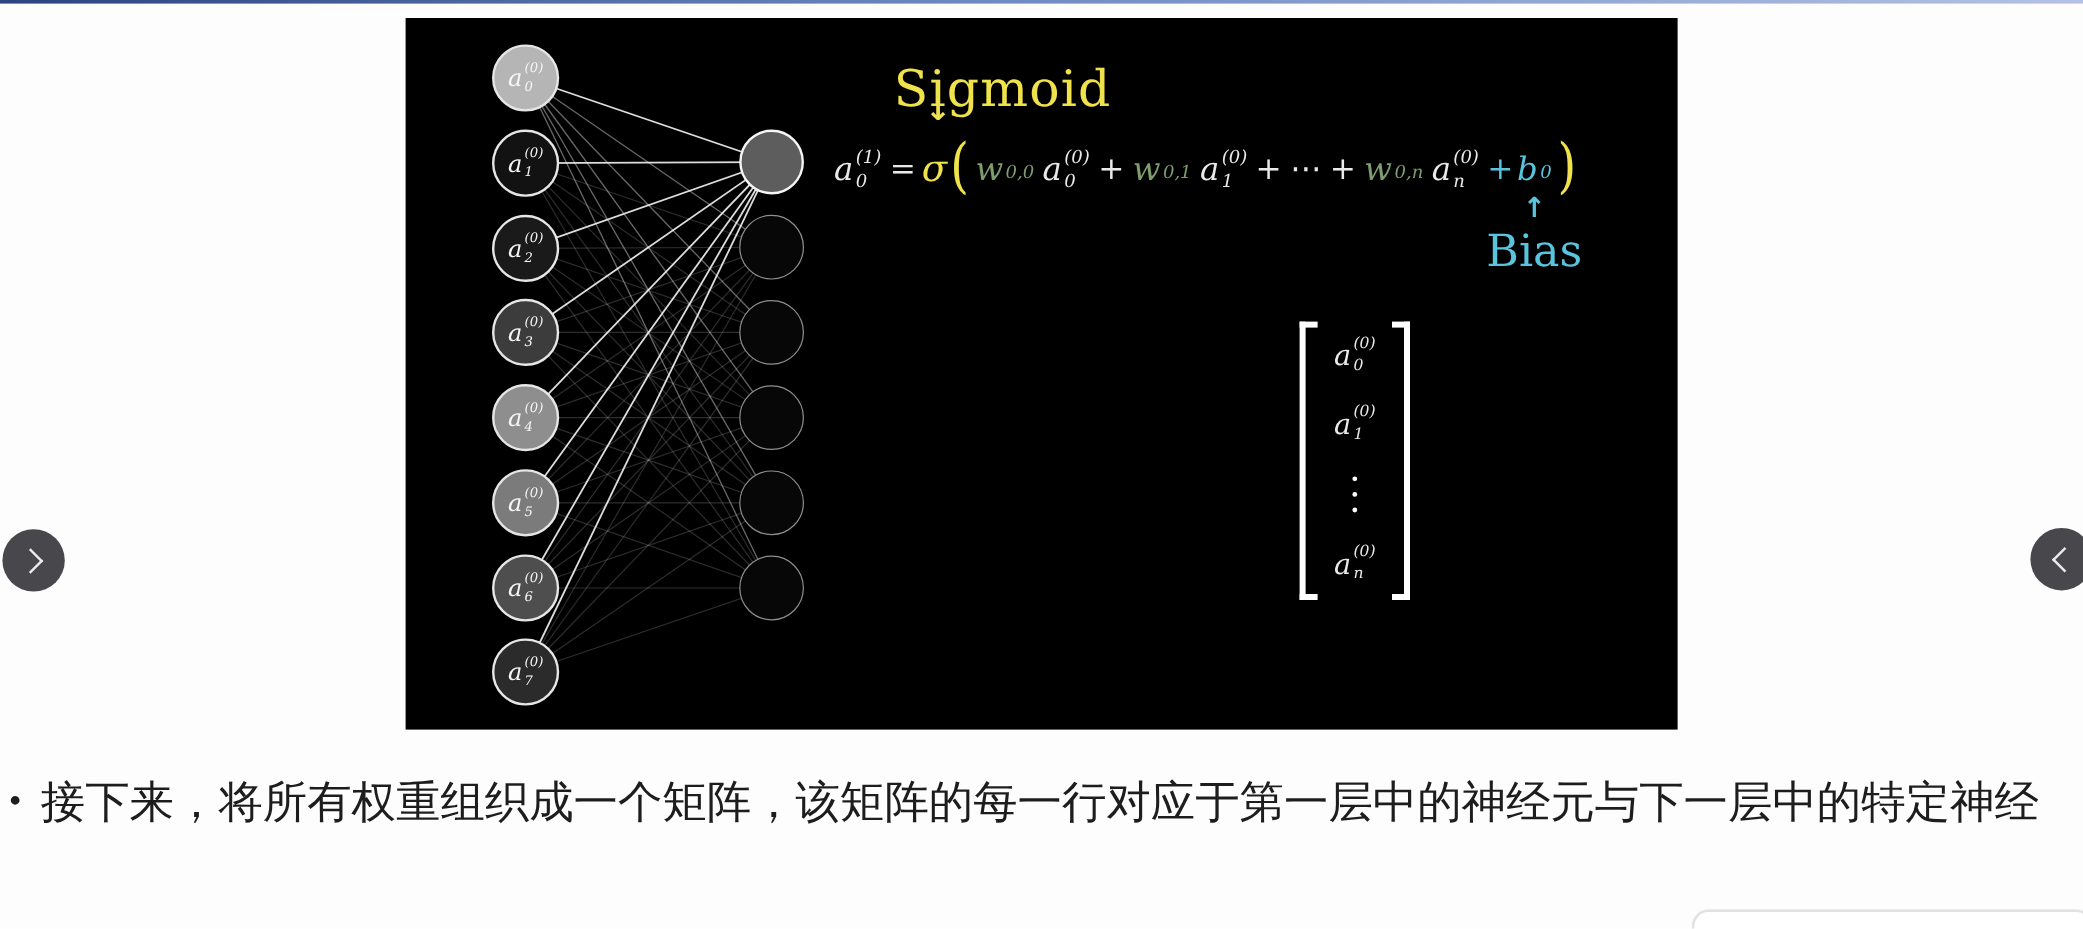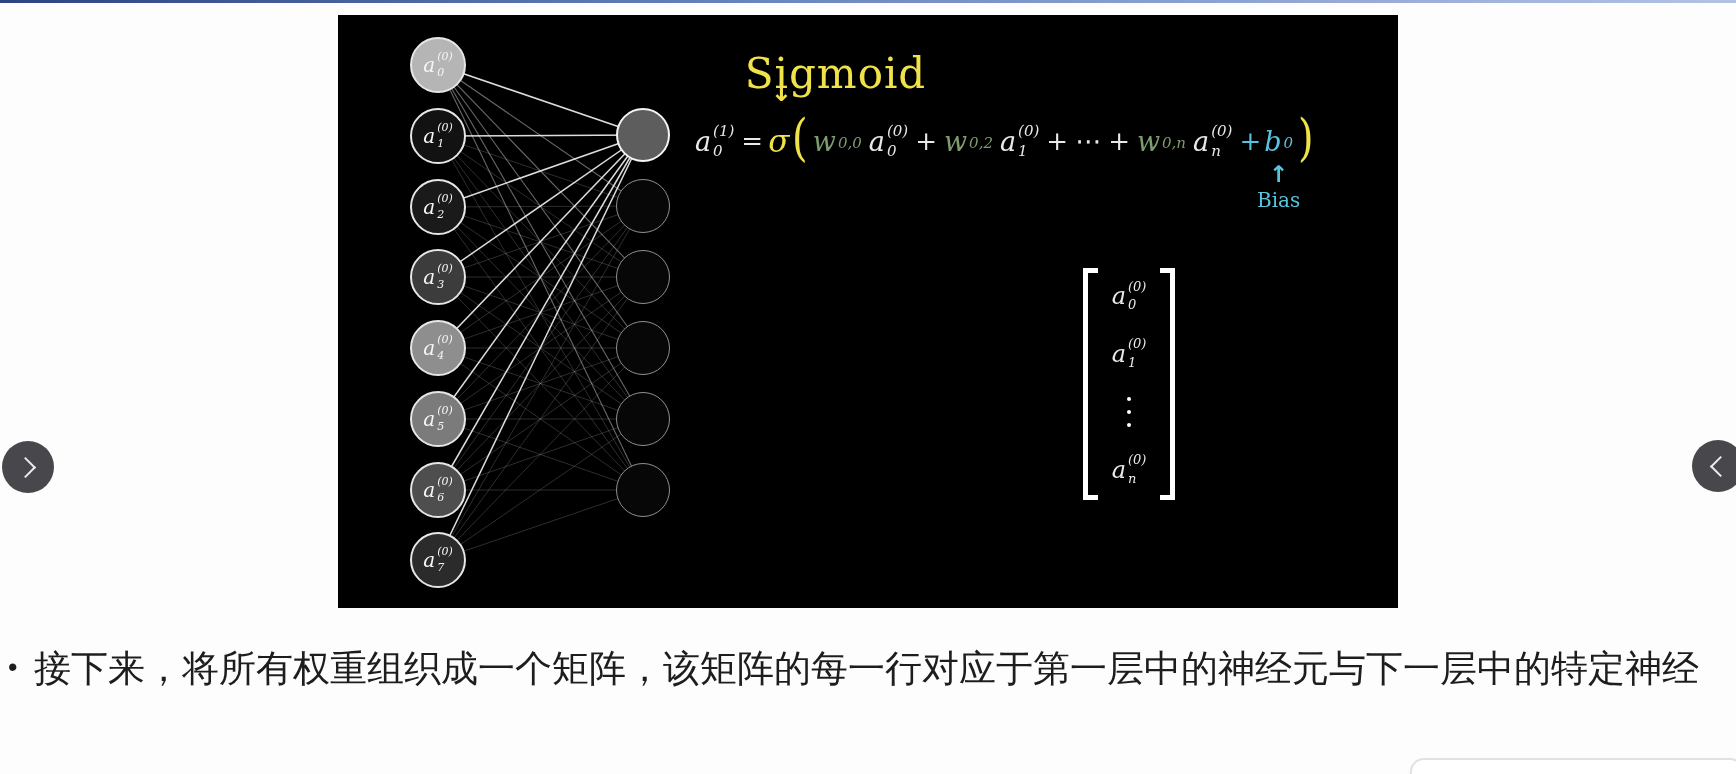--- a/index.html
+++ b/index.html
@@ -30,21 +30,21 @@
   .op.blue{color:var(--blue,#58c4dd);}
   .sigma{font-family:"DejaVu Serif",serif;font-style:italic;font-size:31px;color:var(--yellow,#efe24a);line-height:1;margin:0 -2px;}
   .paren{font-family:"DejaVu Serif",serif;font-size:50px;font-weight:300;color:var(--yellow,#efe24a);
          line-height:.85;transform:scaleX(.8);margin:-6px -4px 0 -4px;}
   .sigmoid-label{position:absolute;top:34px;font-family:"DejaVu Serif",serif;font-size:42px;
                  color:var(--yellow,#efe24a);letter-spacing:1px;}
   .sigmoid-arrow{position:absolute;top:64px;font-size:26px;font-weight:bold;color:var(--yellow,#efe24a);
                  font-family:"DejaVu Sans",sans-serif;line-height:1;}
   .bias-group{position:absolute;top:148px;width:90px;display:flex;flex-direction:column;align-items:center;}
   .bias-arrow{font-size:23px;font-weight:bold;color:var(--blue,#58c4dd);font-family:"DejaVu Sans",sans-serif;line-height:1;}
-  .bias-label{font-family:"DejaVu Serif",serif;font-size:20px;color:var(--blue,#58c4dd);margin-top:2px;}
+  .bias-label{font-family:"DejaVu Serif",serif;font-size:37px;color:var(--blue,#58c4dd);margin-top:2px;}
   
   .vector{position:absolute;left:745px;top:253px;height:232px;display:flex;}
   .bracket{width:15px;box-sizing:border-box;}
   .bracket.bl{border-left:5px solid #fff;border-top:5px solid #fff;border-bottom:5px solid #fff;}
   .bracket.br{border-right:5px solid #fff;border-top:5px solid #fff;border-bottom:5px solid #fff;}
   .vec-entries{width:62px;display:flex;flex-direction:column;justify-content:space-between;
                align-items:center;padding:14px 0 16px 0;box-sizing:border-box;}
   .vec-entries .mv .base{font-size:24px;}
   .vec-entries .mv .sup,.vec-entries .mv .sub{font-size:13px;}
   .vdots{display:flex;flex-direction:column;gap:9px;}
@@ -229,21 +229,21 @@
           <span class="scripts">
             <span class="sup">(0)</span>
             <span class="sub">0</span>
           </span>
         </span>
         <span class="op">+</span>
         <span class="mv green">
           <span class="base">w</span>
           <span class="scripts">
             <span class="sup"></span>
-            <span class="sub">0,2</span>
+            <span class="sub">0,1</span>
           </span>
         </span>
         <span class="mv">
           <span class="base">a</span>
           <span class="scripts">
             <span class="sup">(0)</span>
             <span class="sub">1</span>
           </span>
         </span>
         <span class="op">+</span>

